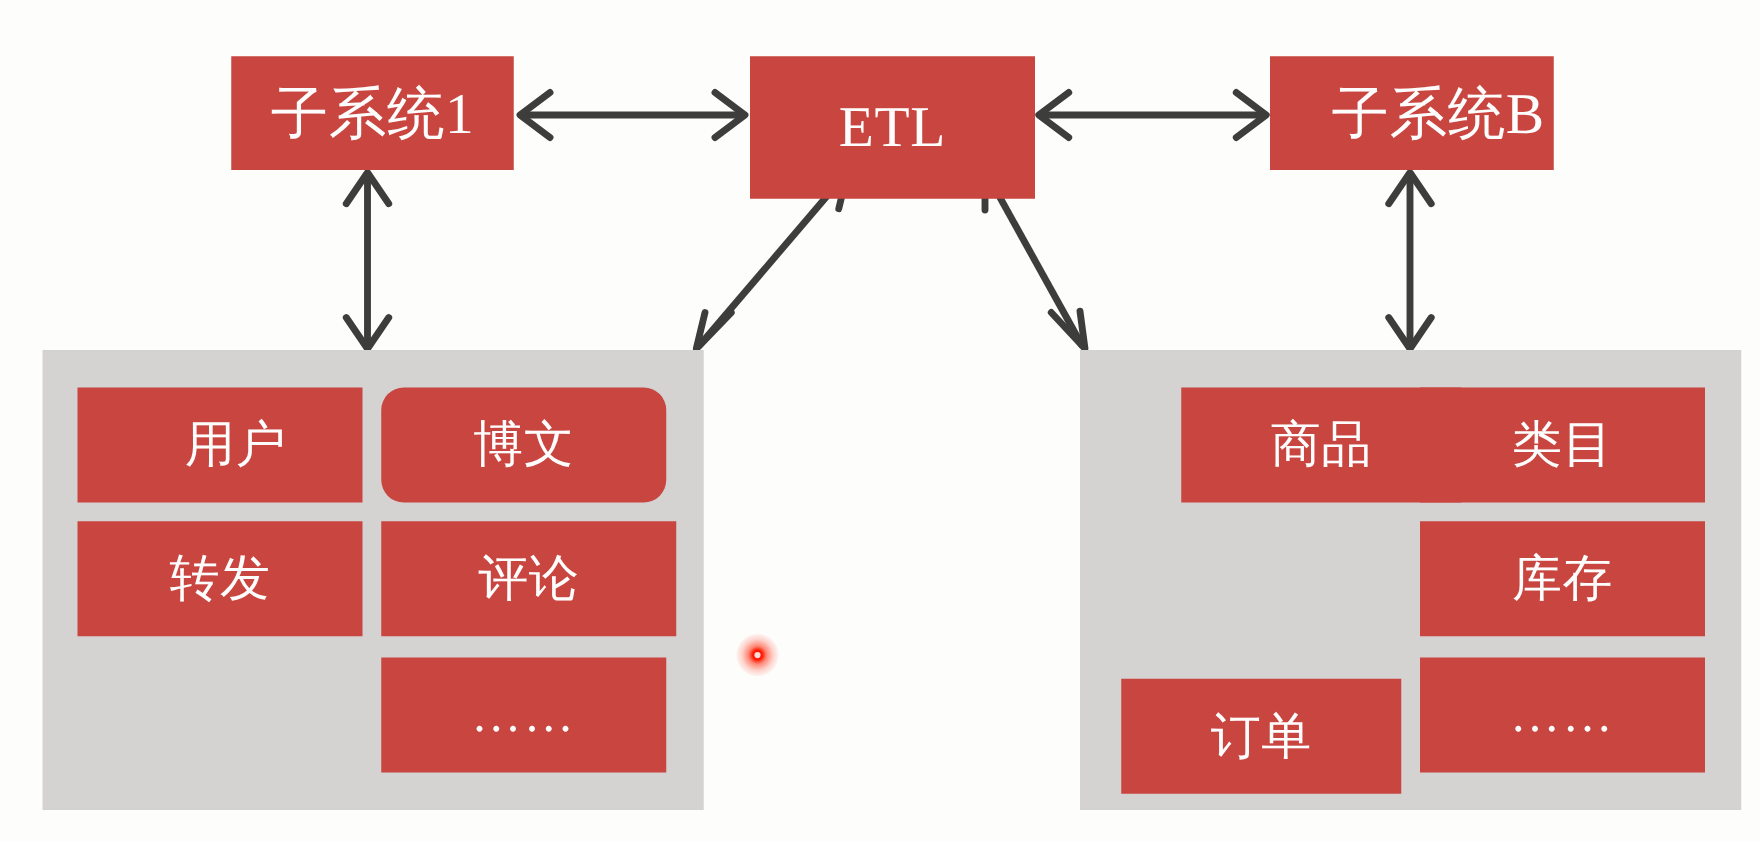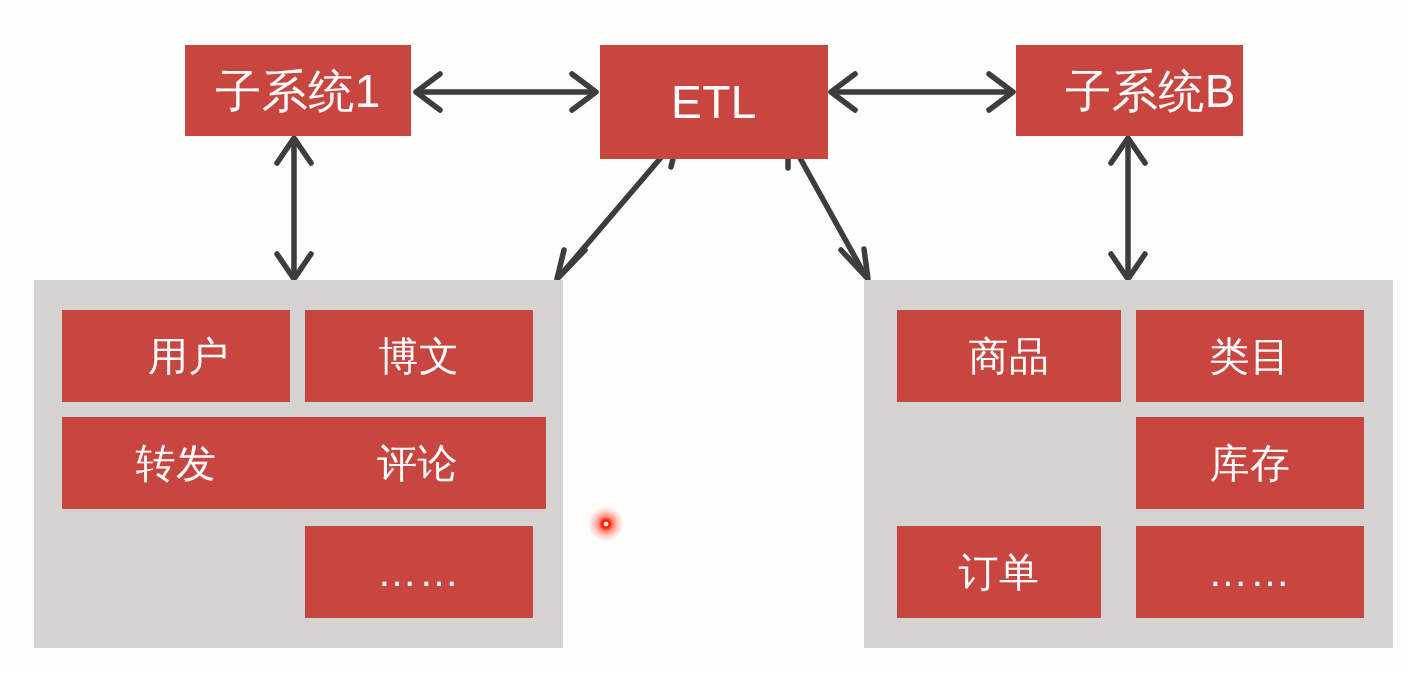--- a/index.html
+++ b/index.html
@@ -7,21 +7,21 @@
     margin: 0;
     padding: 0;
     background: #fdfdfc;
   }
   #stage {
     position: relative;
     width: 1408px;
     height: 673px;
     background: #fdfdfc;
     overflow: hidden;
-    font-family: Liberation Sans, sans-serif;
+    font-family: Liberation Serif, serif;
   }
   .red-box {
     position: absolute;
     background: #c9453f;
     color: #fdfdfd;
     display: flex;
     align-items: center;
     justify-content: center;
     box-sizing: border-box;
     line-height: 1;
@@ -138,49 +138,49 @@
 
   <div class="red-box top-box" style="left:1016px; top:45px; width:227px; height:91px;padding-left:42px;">
     <span>子系统B</span>
   </div>
 
   <div class="panel" style="left:34px; top:280px; width:529px; height:368px;"></div>
 
   <div class="red-box entity-box" style="left:62px; top:310px; width:228px; height:92px;padding-left:25px;">
     <span>用户</span>
   </div>
-  <div class="red-box entity-box" style="left:305px; top:310px; width:228px; height:92px;">
+  <div class="red-box entity-box" style="left:305px; top:310px; width:228px; height:92px;border-radius:18px;">
     <span>博文</span>
   </div>
 
   <div class="red-box entity-box" style="left:62px; top:417px; width:228px; height:92px;">
     <span>转发</span>
   </div>
-  <div class="red-box entity-box" style="left:289px; top:417px; width:257px; height:92px;text-align:right;">
+  <div class="red-box entity-box" style="left:305px; top:417px; width:236px; height:92px;text-align:right;">
     <span>评论</span>
   </div>
 
   <div class="red-box entity-box dots" style="left:305px; top:526px; width:228px; height:92px;">
     <span>……</span>
   </div>
 
   <div class="panel" style="left:864px; top:280px; width:529px; height:368px;"></div>
 
-  <div class="red-box entity-box" style="left:897px; top:310px; width:224px; height:92px;">
+  <div class="red-box entity-box" style="left:945px; top:310px; width:224px; height:92px;">
     <span>商品</span>
   </div>
   <div class="red-box entity-box" style="left:1136px; top:310px; width:228px; height:92px;">
     <span>类目</span>
   </div>
 
   <div class="red-box entity-box" style="left:1136px; top:417px; width:228px; height:92px;">
     <span>库存</span>
   </div>
 
-  <div class="red-box entity-box" style="left:897px; top:526px; width:204px; height:92px;">
+  <div class="red-box entity-box" style="left:897px; top:543px; width:224px; height:92px;">
     <span>订单</span>
   </div>
   <div class="red-box entity-box dots" style="left:1136px; top:526px; width:228px; height:92px;">
     <span>……</span>
   </div>
 
   <div id="cursor-marker" style="left: 606px; top: 524px;"></div>
 
 </div>
 

